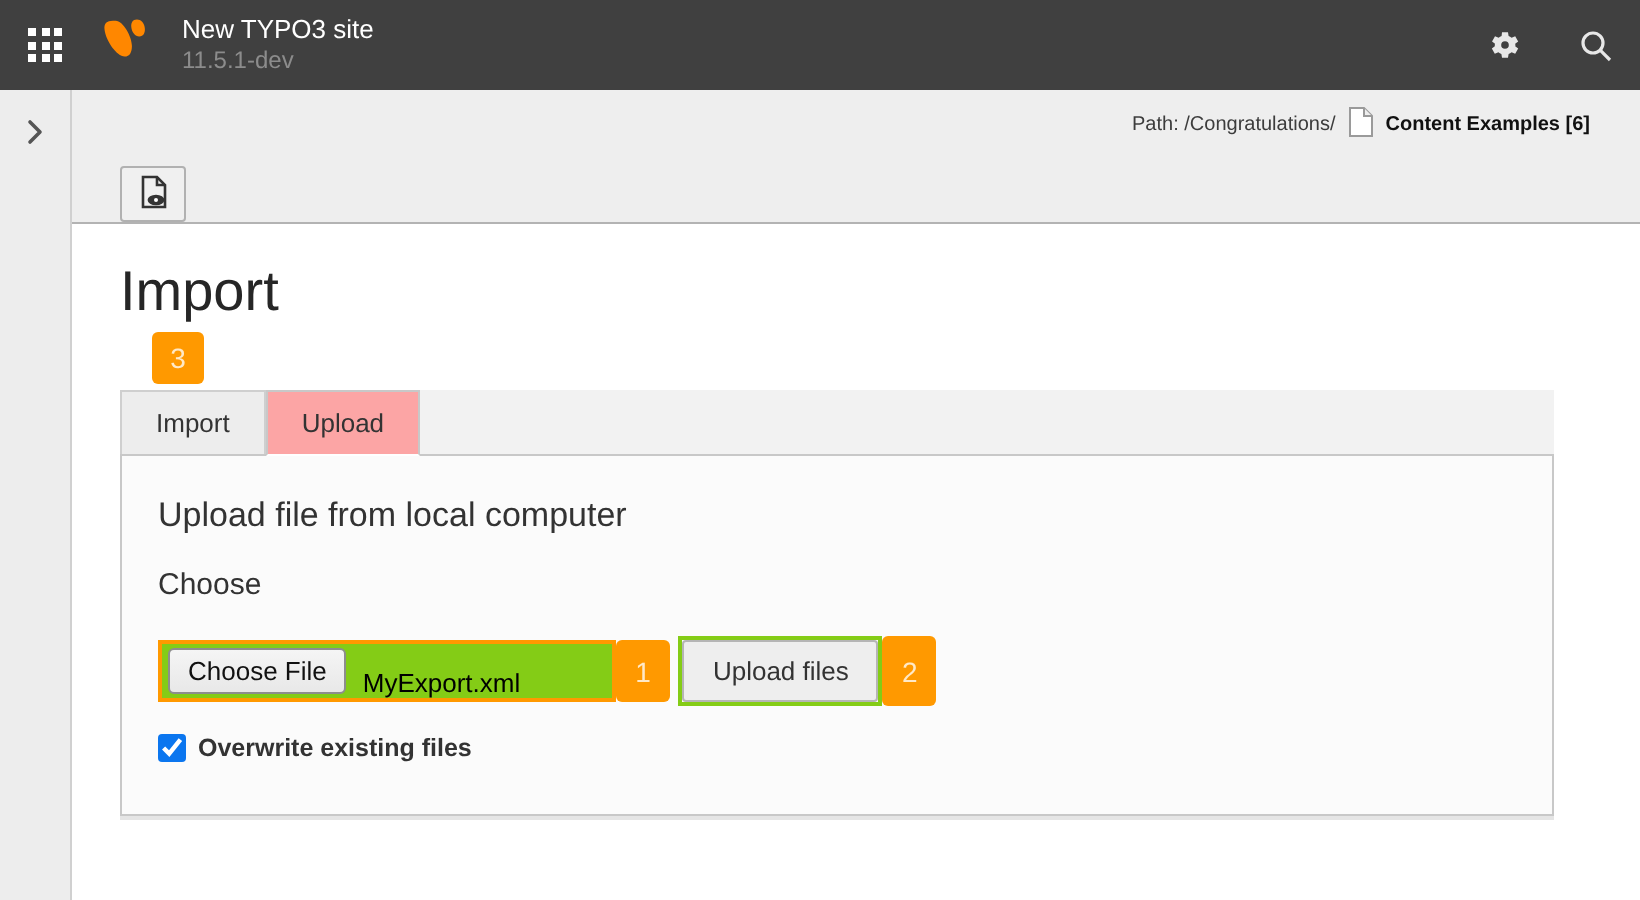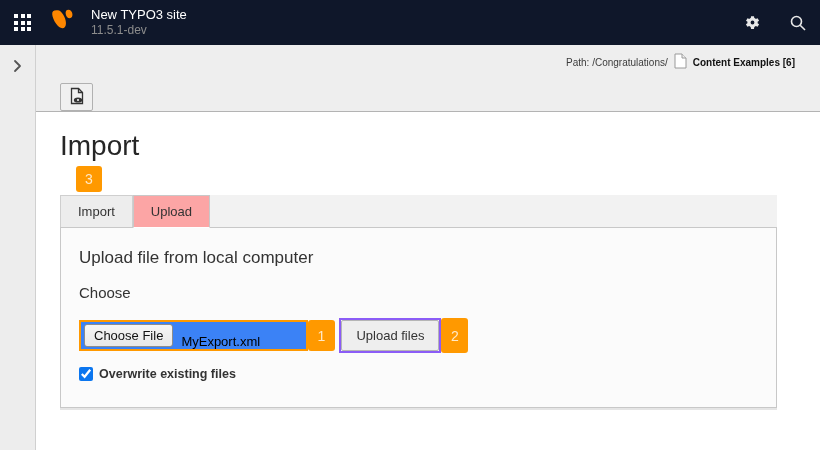--- a/index.html
+++ b/index.html
@@ -5,21 +5,21 @@
   * { margin:0; padding:0; box-sizing:border-box; }
   html,body { width:820px; height:450px; overflow:hidden; }
   body {
     font-family:"Liberation Sans", sans-serif;
     background:#fff; color:#333;
     display:flex; flex-direction:column;
   }
 
   
   .topbar {
-    height:45px; background:#0f172a; display:flex; align-items:center;
+    height:45px; background:#404040; display:flex; align-items:center;
     flex:0 0 45px; color:#fff;
   }
   .topbar-btn {
     width:45px; height:45px; display:flex; align-items:center; justify-content:center;
     background:transparent; border:none; cursor:pointer;
   }
   .grid-icon { display:grid; grid-template-columns:repeat(3,4px); grid-template-rows:repeat(3,4px); gap:2.5px; }
   .grid-icon span { background:#fff; width:4px; height:4px; }
   .logo-btn { width:38px; height:45px; display:flex; align-items:center; justify-content:center; border:none; background:transparent; cursor:pointer; padding:0 2px; }
   .site-info { margin-left:8px; line-height:1.25; }
@@ -90,33 +90,33 @@
   .panel {
     background:#fbfbfb; border:1px solid #c8c8c8; border-top:none;
     box-shadow:0 2px 0 rgba(0,0,0,0.10);
     padding:16px 18px 26px 18px;
   }
   .panel-heading { font-size:17px; font-weight:400; color:#333; margin:4px 0 16px; }
   .browse-label { font-size:15px; color:#333; margin-bottom:8px; }
 
   .file-control { display:inline-flex; align-items:stretch; }
   .file-input {
-    display:flex; align-items:center; background:#3b82f6;
+    display:flex; align-items:center; background:#84cc16;
     border:2px solid #f90; width:229px; height:31px; cursor:pointer;
   }
   .choose-file-btn {
     margin:2px 0 2px 3px; padding:3px 9px; font-size:13px; color:#111;
     background:linear-gradient(#f5f5f5,#e8e8e8); border:1px solid #8d8d8d; border-radius:3px;
     white-space:nowrap; cursor:pointer; font-family:"Liberation Sans", sans-serif;
   }
   .file-name { font-size:13px; color:#000; padding-left:8px; white-space:nowrap;margin-top:12px; }
   .marker-attached { width:27px; }
 
   .upload-control { display:inline-flex; align-items:stretch; margin-top:9px; }
-  .upload-outline { border:2px solid #8b5cf6; display:flex; }
+  .upload-outline { border:2px solid #84cc16; display:flex; }
   .upload-btn {
     padding:7px 14px; font-size:13px; color:#333; background:#eee;
     border:1px solid #b5b5b5; border-radius:2px; cursor:pointer;
     font-family:"Liberation Sans", sans-serif;
   }
 
   .checkbox-row { margin-top:14px; display:flex; align-items:flex-start; gap:6px; }
   .checkbox-row input {
     width:14px; height:14px; accent-color:#0b76ef; cursor:pointer;
   }

